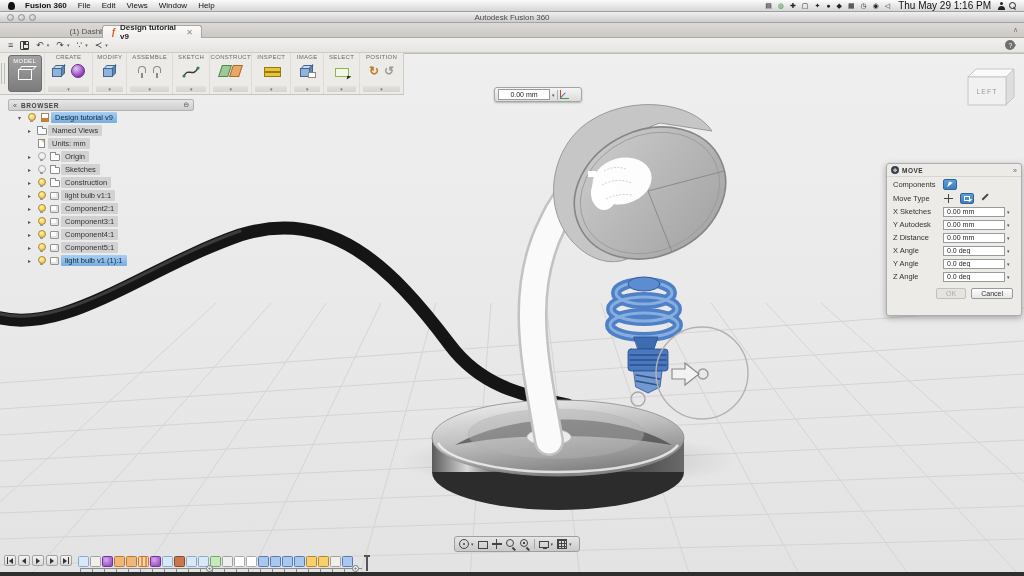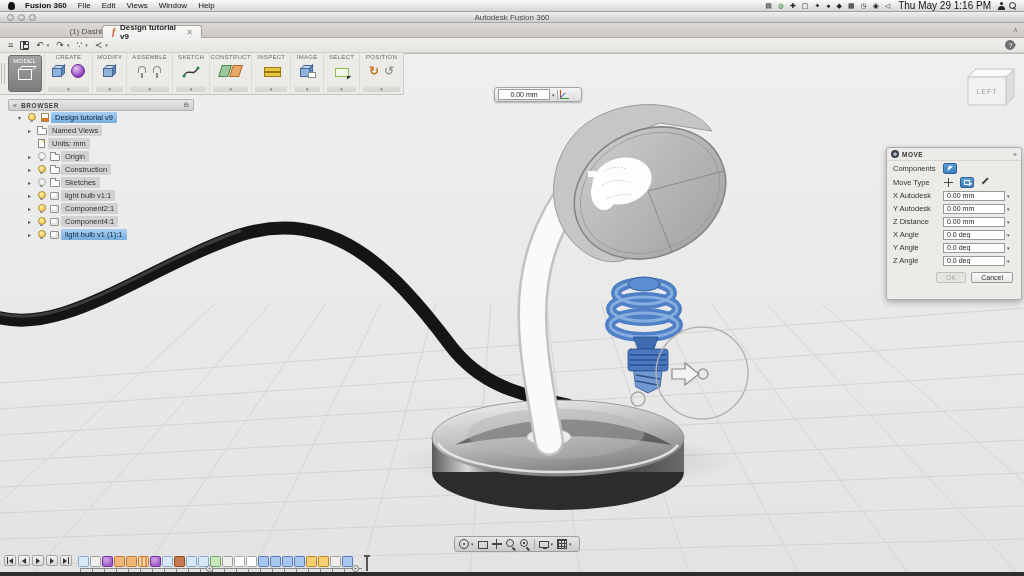--- a/index.html
+++ b/index.html
@@ -111,21 +111,21 @@
 .measure-pill{position:absolute;left:494px;top:87px;width:88px;height:15px;background:linear-gradient(#f5f5f5,#dcdcdc);border:1px solid #a5a5a5;border-radius:3px;box-shadow:0 1px 2px rgba(0,0,0,.25);display:flex;align-items:center;padding:0 3px;gap:2px;z-index:35}
 .measure-pill input{width:52px;height:11px;border:1px solid #9a9a9a;background:#fff;font-size:7px;font-family:"Liberation Sans",sans-serif;text-align:center;color:#222}
 .measure-pill .dd{font-size:5px;color:#555}
 .axis-ic{width:9px;height:9px;border-left:1.5px solid #c84830;border-bottom:1.5px solid #3a9d3a;position:relative}
 .axis-ic::before{content:"";position:absolute;left:0;bottom:0;width:7px;height:1.2px;background:#4868c8;transform:rotate(-45deg);transform-origin:bottom left}
 
 
 .viewcube{position:absolute;left:960px;top:64px;width:58px;height:50px;z-index:35}
 
 
-.movedlg{position:absolute;left:886px;top:147px;width:136px;height:153px;background:#edebe8;border:1px solid #adadad;border-radius:3px;box-shadow:0 2px 6px rgba(0,0,0,.3);z-index:45;font-size:7.5px}
+.movedlg{position:absolute;left:886px;top:163px;width:136px;height:153px;background:#edebe8;border:1px solid #adadad;border-radius:3px;box-shadow:0 2px 6px rgba(0,0,0,.3);z-index:45;font-size:7.5px}
 .mhead{height:13px;display:flex;align-items:center;padding:0 4px;gap:3px;border-bottom:1px solid #d8d6d2}
 .mdot{width:8px;height:8px;border-radius:50%;background:#39424e;color:#fff;font-size:5px;display:flex;align-items:center;justify-content:center}
 .mtitle{font-weight:bold;font-size:6.5px;letter-spacing:.5px;color:#333}
 .mexp{margin-left:auto;color:#666;font-size:7px}
 .mrow{display:flex;align-items:center;padding:2px 6px 1px}
 .mrow .mlab{width:50px;color:#333}
 .bluebtn{width:14px;height:11px;background:linear-gradient(#5a9fd4,#3f7fbf);border:1px solid #2f6399;border-radius:2px;position:relative}
 .cursor-w::after{content:"";position:absolute;left:4px;top:2px;border-left:4px solid #fff;border-bottom:6px solid transparent;transform:rotate(18deg)}
 .mtbtn{width:14px;height:11px;border:1px solid transparent;border-radius:2px;position:relative;margin-right:3px}
 .mtbtn.sel{background:linear-gradient(#5a9fd4,#3f7fbf);border-color:#2f6399}
@@ -512,73 +512,93 @@
       </span>
     <span class="slot">
         <span class="folder"></span>
       </span>
     <span class="blabel">Origin</span>
   </div>
 
   <div class="brow" style="padding-left:16px">
     <span class="slot tri">▸</span>
     <span class="slot">
+        <span class="bulb off"></span>
+      </span>
+    <span class="slot">
+        <span class="folder"></span>
+      </span>
+    <span class="blabel">Sketches</span>
+  </div>
+
+  <div class="brow" style="padding-left:16px">
+    <span class="slot tri">▸</span>
+    <span class="slot">
         <span class="bulb"></span>
       </span>
     <span class="slot">
         <span class="folder"></span>
       </span>
     <span class="blabel">Construction</span>
   </div>
 
   <div class="brow" style="padding-left:16px">
     <span class="slot tri">▸</span>
     <span class="slot">
-        <span class="bulb off"></span>
-      </span>
-    <span class="slot">
-        <span class="folder"></span>
-      </span>
-    <span class="blabel">Sketches</span>
-  </div>
-
-  <div class="brow" style="padding-left:16px">
-    <span class="slot tri">▸</span>
-    <span class="slot">
         <span class="bulb"></span>
       </span>
     <span class="slot">
         <span class="compbox"></span>
       </span>
     <span class="blabel">light bulb v1:1</span>
   </div>
 
   <div class="brow" style="padding-left:16px">
     <span class="slot tri">▸</span>
     <span class="slot">
         <span class="bulb"></span>
       </span>
     <span class="slot">
         <span class="compbox"></span>
       </span>
     <span class="blabel">Component2:1</span>
   </div>
 
-
   <div class="brow" style="padding-left:16px">
     <span class="slot tri">▸</span>
     <span class="slot">
         <span class="bulb"></span>
       </span>
     <span class="slot">
         <span class="compbox"></span>
       </span>
+    <span class="blabel">Component3:1</span>
+  </div>
+
+  <div class="brow" style="padding-left:16px">
+    <span class="slot tri">▸</span>
+    <span class="slot">
+        <span class="bulb"></span>
+      </span>
+    <span class="slot">
+        <span class="compbox"></span>
+      </span>
     <span class="blabel">Component4:1</span>
   </div>
 
+  <div class="brow" style="padding-left:16px">
+    <span class="slot tri">▸</span>
+    <span class="slot">
+        <span class="bulb"></span>
+      </span>
+    <span class="slot">
+        <span class="compbox"></span>
+      </span>
+    <span class="blabel">Component5:1</span>
+  </div>
 
   <div class="brow" style="padding-left:16px">
     <span class="slot tri">▸</span>
     <span class="slot">
         <span class="bulb"></span>
       </span>
     <span class="slot">
         <span class="compbox"></span>
       </span>
     <span class="blabel sel">light bulb v1 (1):1</span>
@@ -613,21 +633,21 @@
     <span class="mlab">Move Type</span>
     <span class="mtbtn"><span class="ic-cross"></span></span>
     <span class="mtbtn sel">
         <span class="ic-wbox"></span>
       </span>
     <span class="mtbtn">
         <span class="ic-pen"></span>
       </span>
   </div>
   <div class="mfield">
-    <span class="mlab">X Autodesk</span>
+    <span class="mlab">X Sketches</span>
     <input value="0.00 mm" style="">
       <span class="fdd">▾</span>
   </div>
   <div class="mfield">
     <span class="mlab">Y Autodesk</span>
     <input value="0.00 mm" style="">
       <span class="fdd">▾</span>
   </div>
   <div class="mfield">
     <span class="mlab">Z Distance</span>

